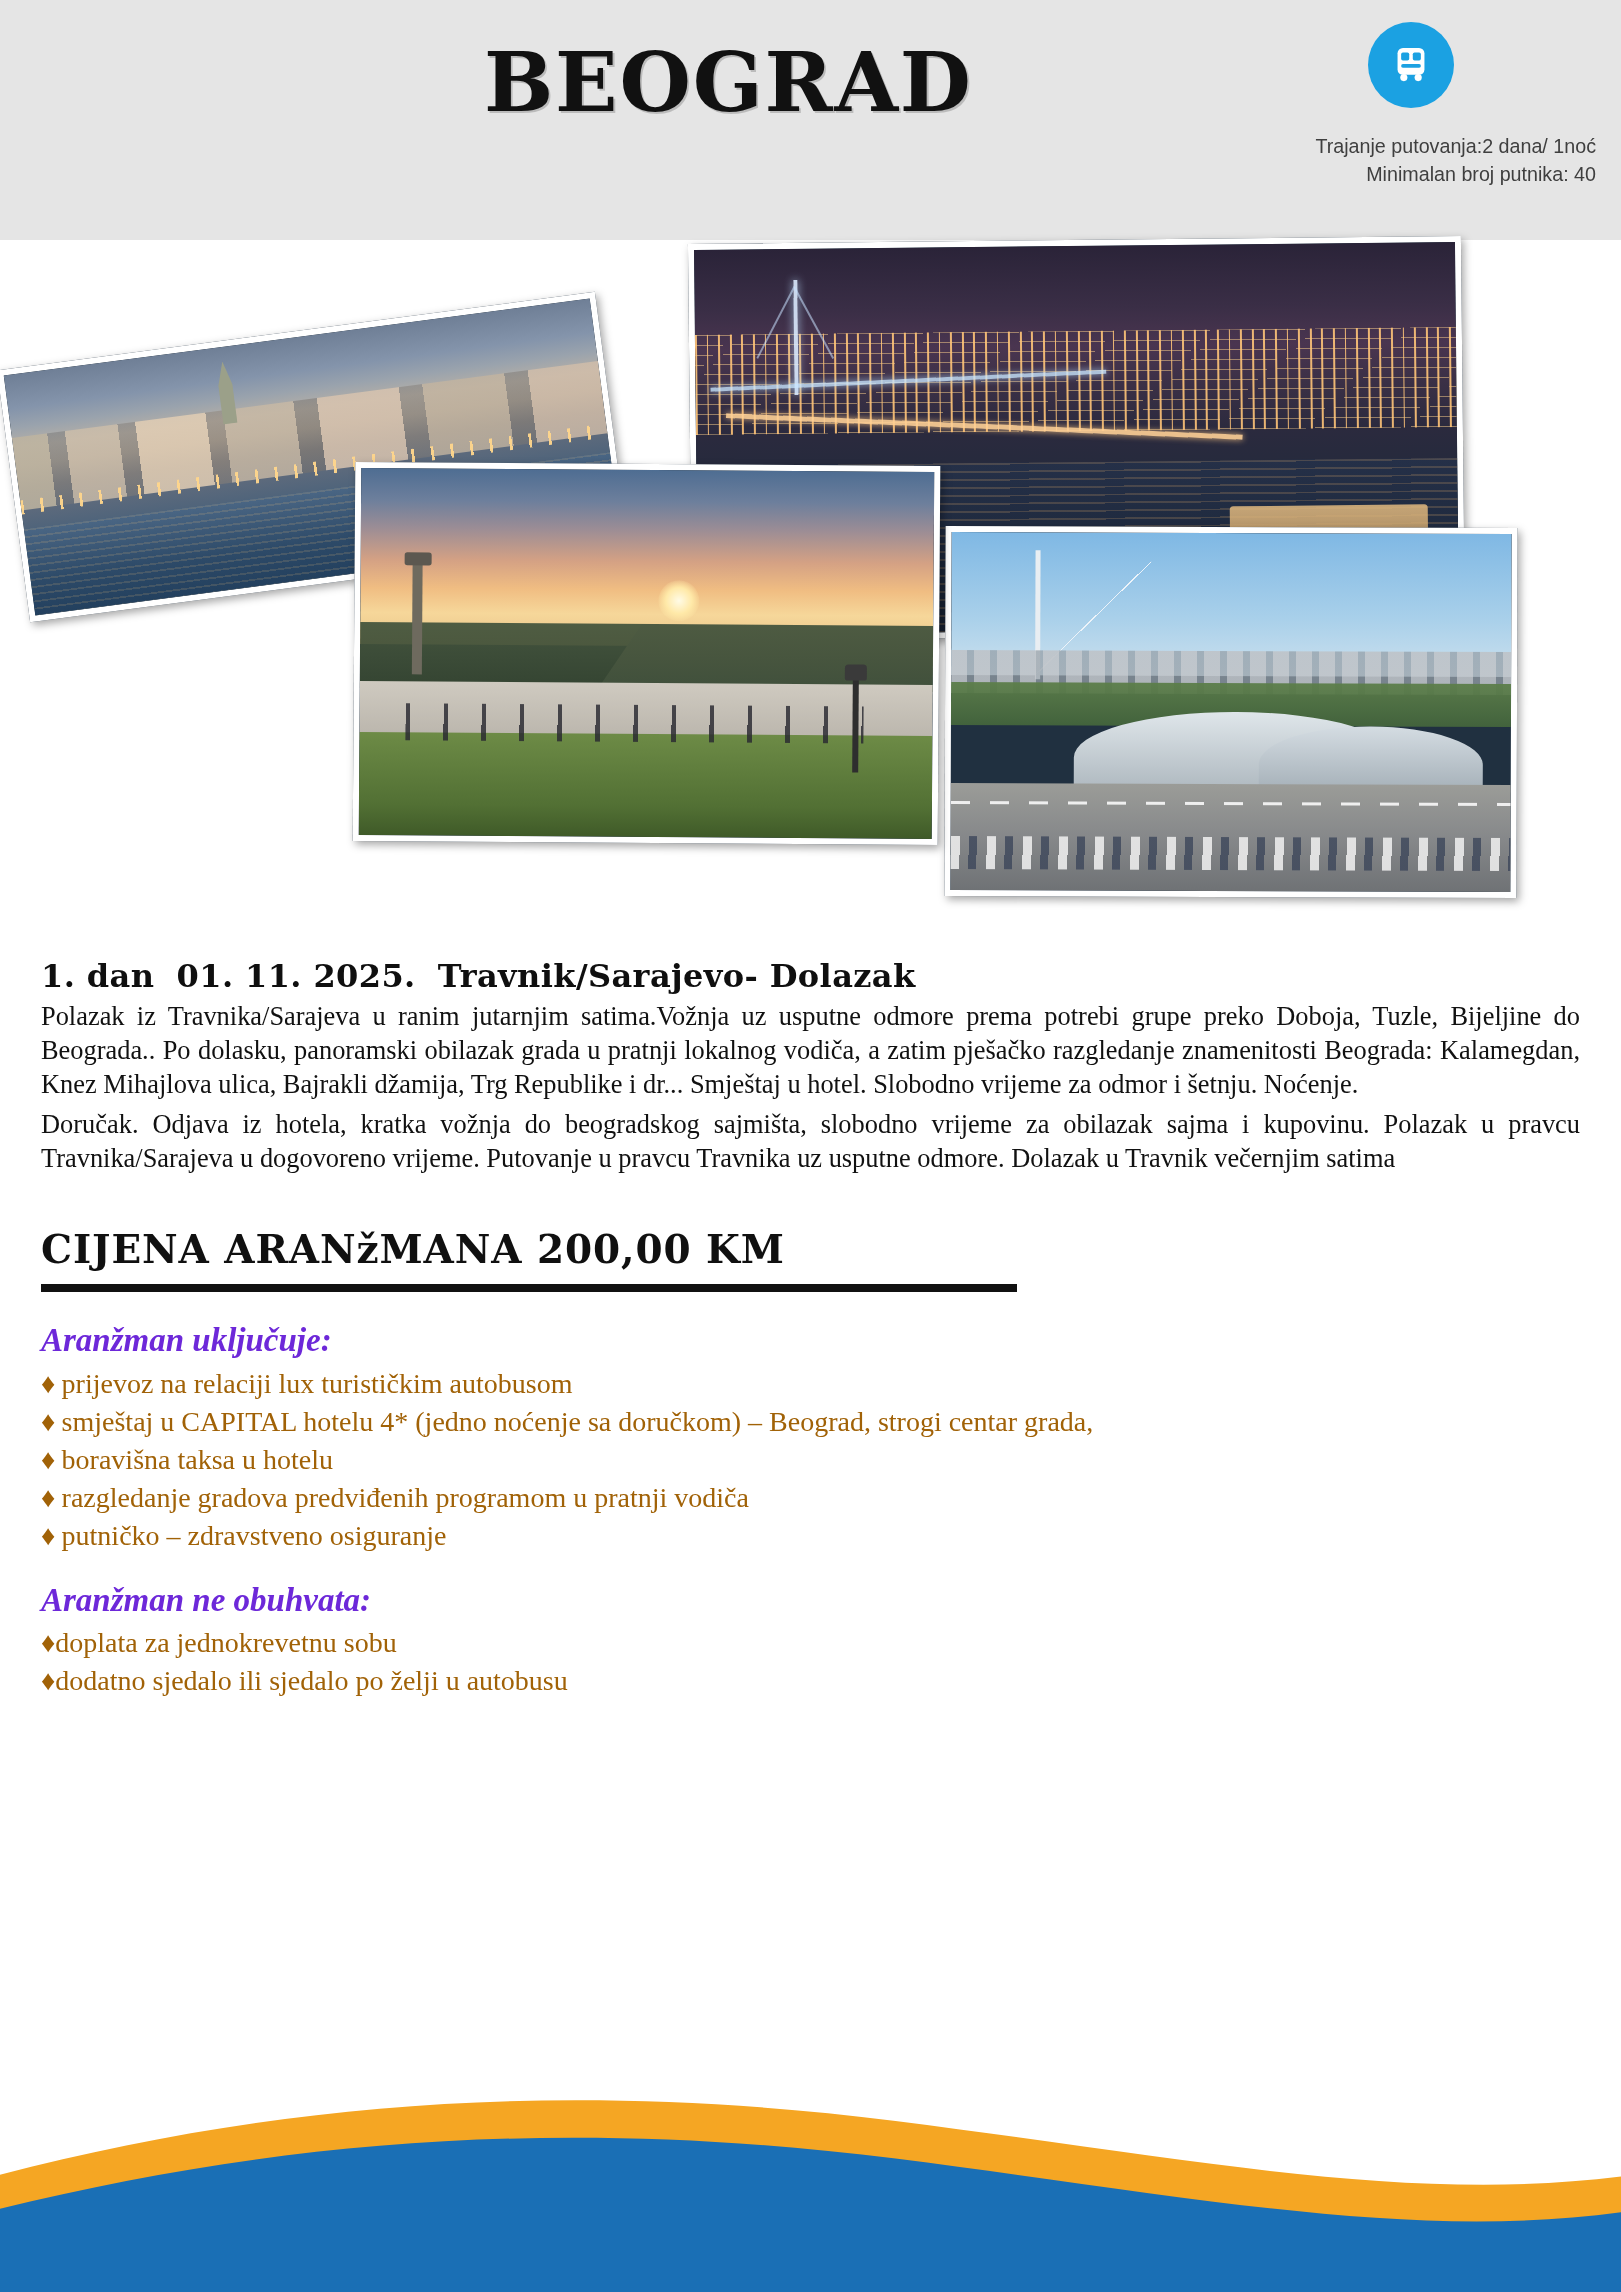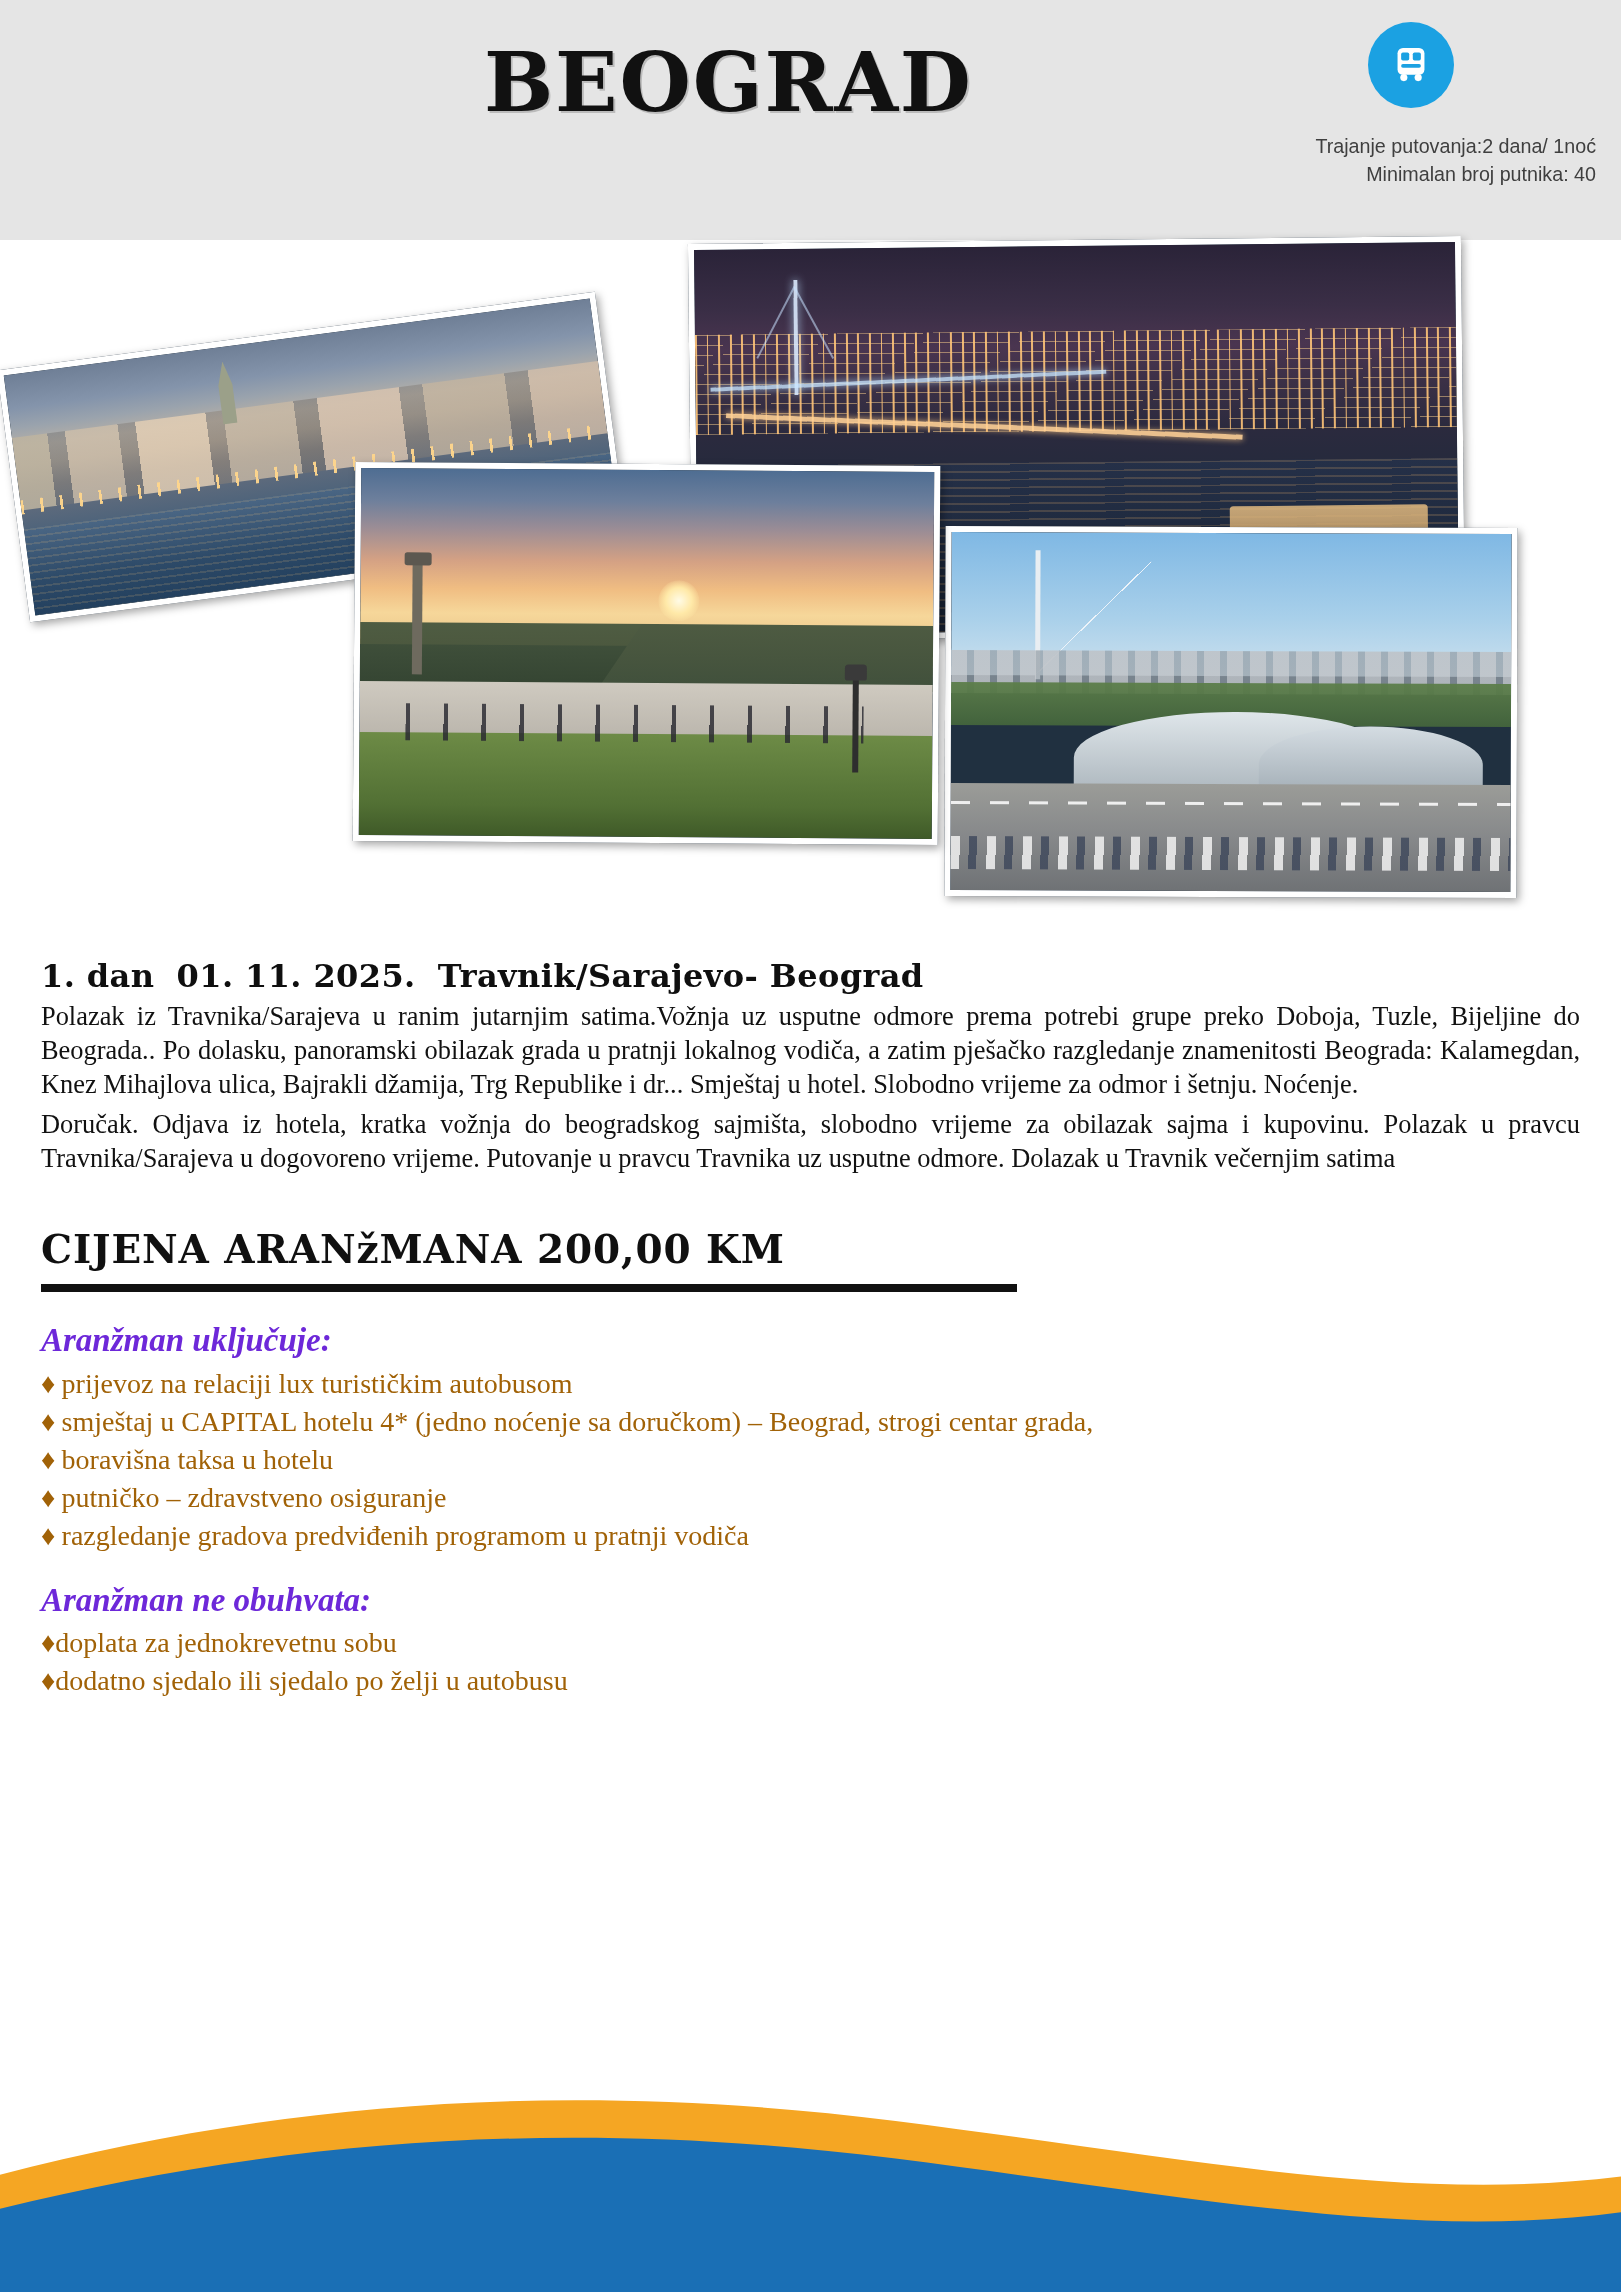--- a/index.html
+++ b/index.html
@@ -473,40 +473,40 @@
     <div class="p3-lamp"></div>
   </div>
 
 </div>
 
 <div class="content">
 
   <div class="day-heading">
     <span>1. dan</span>
     <span class="dh-date">01. 11. 2025.</span>
-    <span class="dh-date">Travnik/Sarajevo-  Beograd</span>
+    <span class="dh-date">Travnik/Sarajevo-  Dolazak</span>
   </div>
   <p class="day-text">
     <span>Polazak iz Travnika/Sarajeva u ranim jutarnjim satima.Vožnja uz usputne odmore prema potrebi grupe preko Doboja, Tuzle, Bijeljine do Beograda.. Po dolasku, panoramski obilazak grada u pratnji lokalnog vodiča, a zatim pješačko razgledanje znamenitosti Beograda: Kalamegdan, Knez Mihajlova ulica, Bajrakli džamija, Trg Republike i dr... Smještaj u hotel. Slobodno vrijeme za odmor i šetnju. </span><b>Noćenje.</b>
   </p>
 
   <p class="day-text">
     <b>Doručak</b><span>. Odjava iz hotela, kratka vožnja do beogradskog sajmišta, slobodno vrijeme za obilazak sajma i kupovinu. Polazak u pravcu Travnika/Sarajeva u dogovoreno vrijeme. Putovanje u pravcu Travnika uz usputne odmore. Dolazak u Travnik večernjim satima</span>
   </p>
 
   <div class="price">CIJENA ARANžMANA 200,00 KM</div>
   <div class="price-rule"></div>
 
   <div class="incl-title">Aranžman uključuje:</div>
   <ul class="incl-list">
     <li><span class="bullet">♦</span><span>prijevoz na relaciji lux turističkim autobusom</span></li>
     <li><span class="bullet">♦</span><span>smještaj u  CAPITAL hotelu 4* (jedno noćenje sa doručkom) – Beograd, strogi centar grada,</span></li>
     <li><span class="bullet">♦</span><span>boravišna taksa u hotelu</span></li>
+    <li><span class="bullet">♦</span><span>razgledanje gradova predviđenih programom u pratnji vodiča</span></li>
     <li><span class="bullet">♦</span><span>putničko – zdravstveno osiguranje</span></li>
-    <li><span class="bullet">♦</span><span>razgledanje gradova predviđenih programom u pratnji vodiča</span></li>
   </ul>
 
   <div class="incl-title">Aranžman ne obuhvata:</div>
   <ul class="incl-list">
     <li><span class="bullet-tight">♦</span><span>doplata za jednokrevetnu sobu</span></li>
     <li><span class="bullet-tight">♦</span><span>dodatno sjedalo ili sjedalo po želji u autobusu</span></li>
   </ul>
 
 </div>
 

